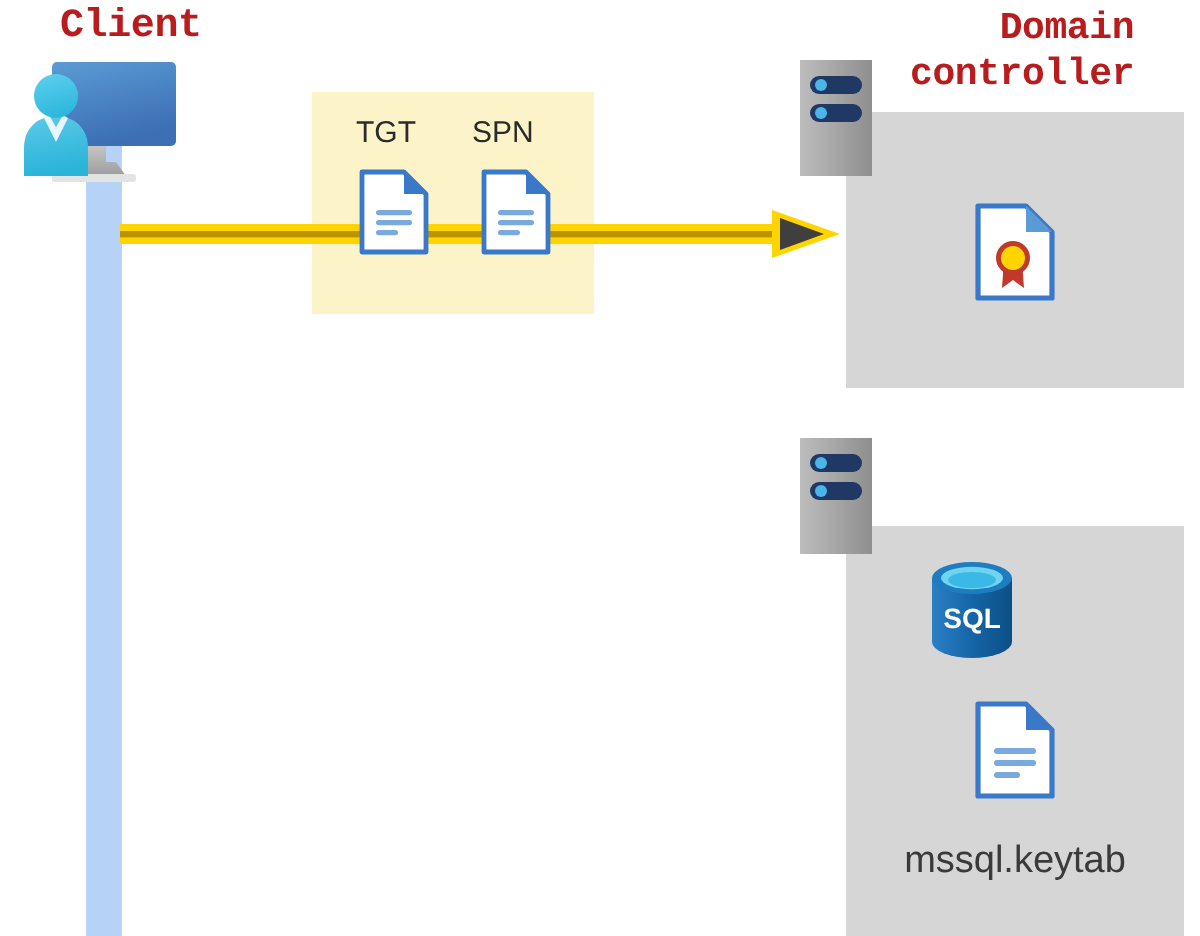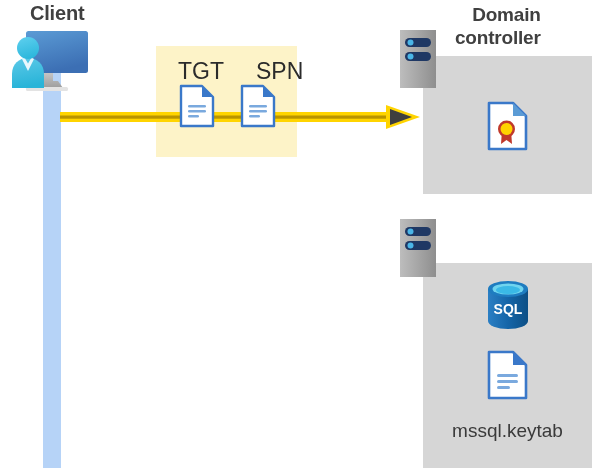--- a/index.html
+++ b/index.html
@@ -16,23 +16,23 @@
     height: 468px;
     background: #ffffff;
     overflow: hidden;
   }
 
   
   .abs { position: absolute; }
 
   
   .title-bold {
-    font-family: Liberation Sans, sans-serif;
+    font-family: Liberation Mono, monospace;
     font-weight: bold;
-    color: #404040;
+    color: #b91c1c;
     font-size: 19px;
     line-height: 23px;
     letter-spacing: -0.2px;
     white-space: pre-line;
   }
   #client-title {
     left: 30px; top: 2px;
     font-size: 20px;
   }
   #dc-title {
@@ -59,42 +59,42 @@
     width: 141px; height: 111px;
     background: #fdf3c8;
   }
 
   
   #flow-arrow { left: 60px; top: 104px; width: 360px; height: 26px; }
 
   
   .doc-label {
     font-family: "Liberation Sans", sans-serif;
-    font-size: 23px;
+    font-size: 15px;
     color: #2b2b2b;
   }
   #tgt-label { left: 178px; top: 58px; }
-  #spn-label { left: 256px; top: 58px; text-align: center; }
+  #spn-label { left: 236px; top: 58px; text-align: center; }
 
   
   #tgt-doc { left: 179px; top: 84px; width: 36px; height: 44px; }
   #spn-doc { left: 240px; top: 84px; width: 36px; height: 44px; }
 
   
   .gray-panel { background: #d6d6d6; }
   #dc-panel { left: 423px; top: 56px; width: 169px; height: 138px; }
   #linux-panel { left: 423px; top: 263px; width: 169px; height: 205px; }
 
   
   #dc-server { left: 400px; top: 30px; width: 36px; height: 58px; }
   #linux-server { left: 400px; top: 219px; width: 36px; height: 58px; }
 
   
   #cert-doc { left: 487px; top: 101px; width: 41px; height: 50px; }
-  #sql-db   { left: 485px; top: 279px; width: 46px; height: 52px; text-decoration: underline; }
+  #sql-db   { left: 463px; top: 279px; width: 46px; height: 52px; text-decoration: underline; }
   #keytab-doc { left: 487px; top: 350px; width: 41px; height: 50px; }
   #keytab-label {
     left: 423px; top: 420px;
     width: 169px;
     text-align: center;
     font-family: "Liberation Sans", sans-serif;
     font-size: 19px;
     color: #3a3a3a;
   }
 </style>

